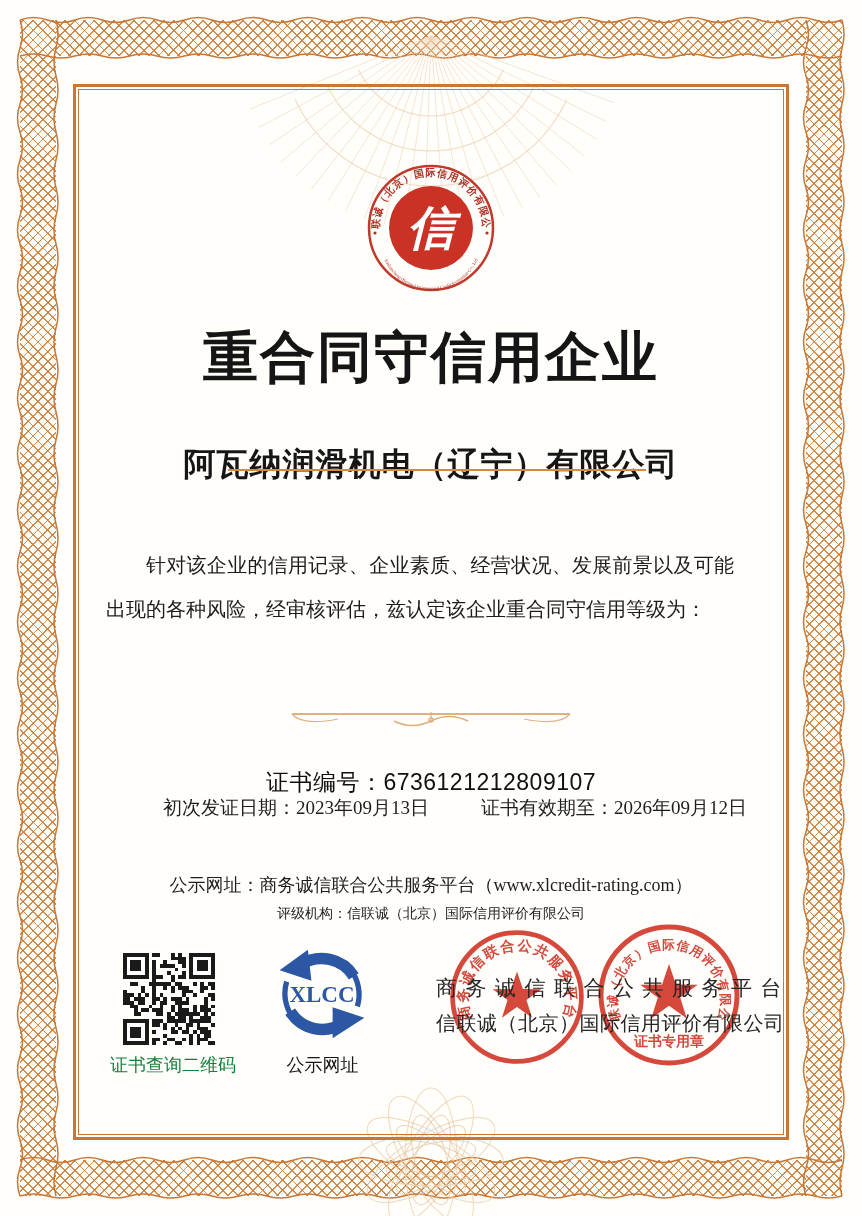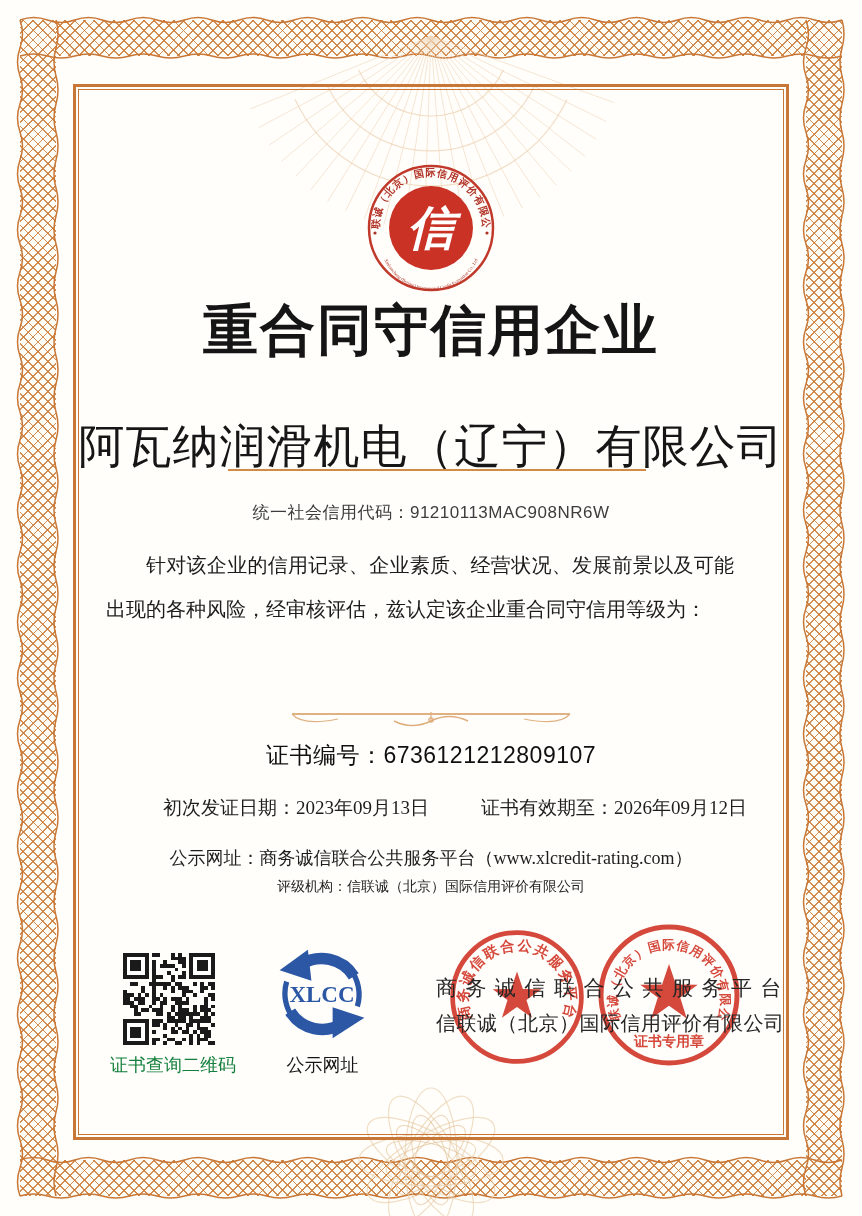--- a/index.html
+++ b/index.html
@@ -15,24 +15,24 @@
   .band-bottom{left:20px;top:1160px;width:822px;height:36px;}
   .band-left{left:20px;top:20px;width:36px;height:1176px;}
   .band-right{left:806px;top:20px;width:36px;height:1176px;}
   
   .frame{position:absolute;left:73px;top:84px;width:716px;height:1056px;box-sizing:border-box;
          border:3px solid #c87736;z-index:2;}
   .frame::after{content:"";position:absolute;inset:2px;border:1px solid #c87736;}
   #decor-svg{position:absolute;left:0;top:0;z-index:2;pointer-events:none;}
   
   .abs{position:absolute;z-index:4;}
-  .center{left:0;width:862px;text-align:center;}
+  .center{left:0;width:862px;text-align:center;margin-top:27px;}
   .logo-svg{left:366px;top:163px;width:130px;height:130px;}
   .title{top:294px;font-size:55px;font-weight:700;letter-spacing:2px;color:#151515;}
-  .company{top:416px;font-size:46px;font-weight:400;letter-spacing:1px;color:#161616;
+  .company{top:416px;font-size:32px;font-weight:700;letter-spacing:1px;color:#161616;
            font-family:"Liberation Sans","DejaVu Sans",sans-serif;}
   .underline{top:469px;left:228px;width:418px;height:2px;background:#d28b45;}
   .creditline{top:501px;font-size:17px;color:#3d3d3d;letter-spacing:.5px;
               font-family:"Liberation Sans","DejaVu Sans",sans-serif;}
   .para{top:543px;left:106px;width:628px;font-size:20px;line-height:44px;text-indent:2em;
         text-align:justify;color:#1c1c1c;}
   .rating{top:618px;font-size:97px;line-height:92px;font-weight:700;letter-spacing:6px;color:#ac2620;}
   .flourish-svg{top:706px;left:286px;width:290px;height:26px;}
   .certno{top:740px;font-size:23px;color:#101010;letter-spacing:.5px;
           font-family:"Liberation Sans","DejaVu Sans",sans-serif;}
@@ -123,21 +123,20 @@
     </text>
     <circle cx="9" cy="70" r="1.6" fill="#b03226"></circle>
     <circle cx="121" cy="70" r="1.6" fill="#b03226"></circle>
     <circle cx="65" cy="65" r="42" fill="#ca3226"></circle>
     <text x="65" y="81" text-anchor="middle" font-size="47" fill="#ffffff" font-style="italic" font-weight="700">信</text>
   </svg>
 
   <div class="abs center title">重合同守信用企业</div>
   <div class="abs center company">阿瓦纳润滑机电（辽宁）有限公司</div>
   <div class="abs underline"></div>
-  <div class="abs center creditline">统一社会信用代码：91210113MAC908NR6W</div>
 
   <div class="abs para">针对该企业的信用记录、企业素质、经营状况、发展前景以及可能出现的各种风险，经审核评估，兹认定该企业重合同守信用等级为：</div>
 
   <svg class="abs flourish-svg" viewBox="0 0 290 26">
     <path d="M 6,8 H 284" stroke="#e0b283" stroke-width="1.8" fill="none"></path>
     <path d="M 6,8 Q 16,20 52,13" stroke="#e0b283" stroke-width="1.2" fill="none"></path>
     <path d="M 284,8 Q 274,20 238,13" stroke="#e0b283" stroke-width="1.2" fill="none"></path>
     <path d="M 108,15 q 18,9 37,0 q 18,-9 37,0" stroke="#dfae7d" stroke-width="1.4" fill="none"></path>
     <circle cx="145" cy="14" r="2.2" fill="none" stroke="#dfae7d" stroke-width="1.2"></circle>
     <path d="M 145,6 v 10" stroke="#dfae7d" stroke-width="1.2"></path>

